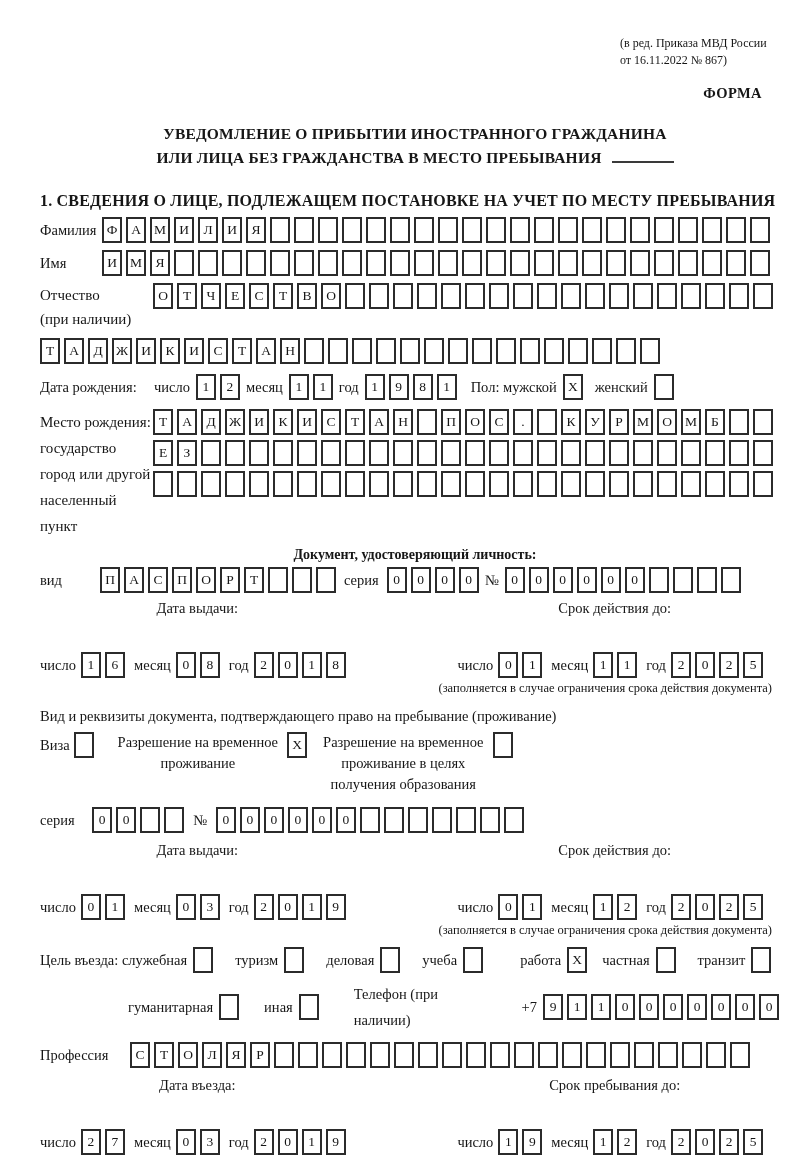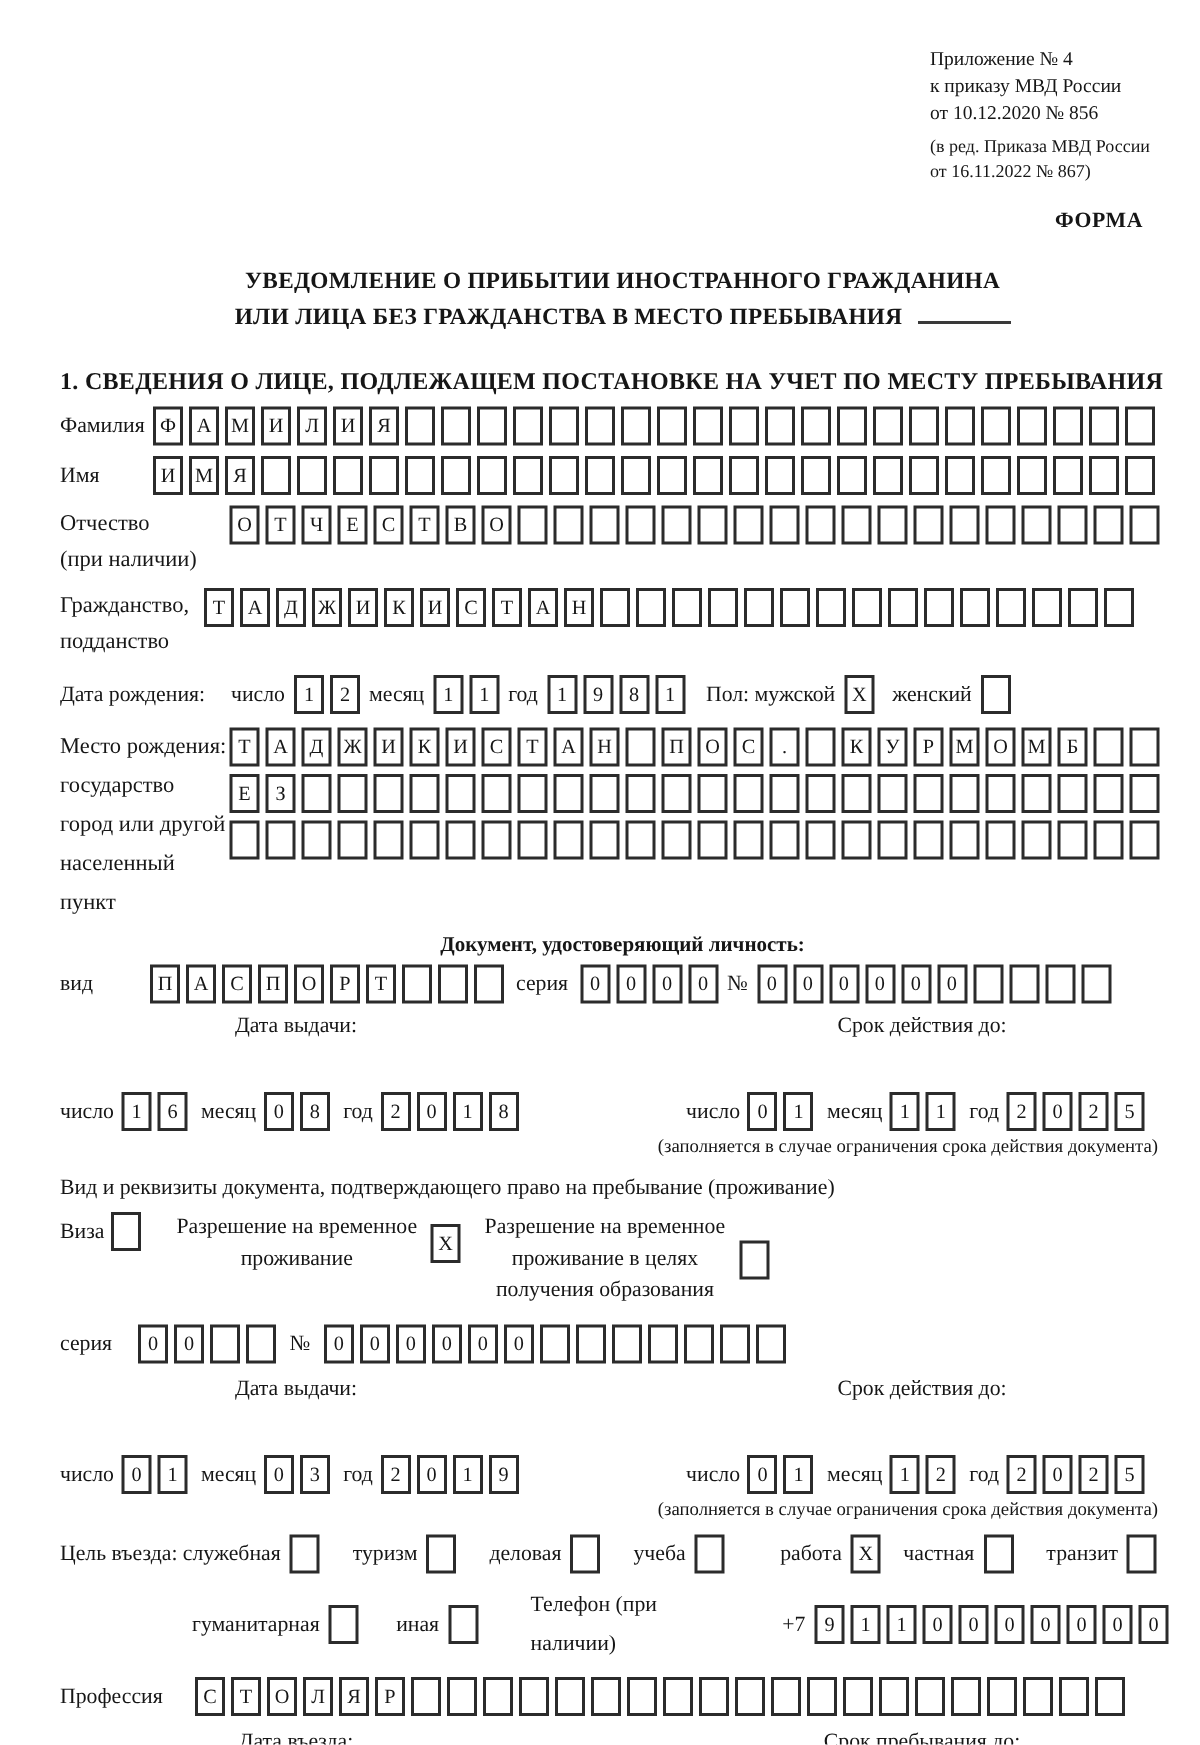--- a/index.html
+++ b/index.html
@@ -44,39 +44,34 @@
   .date-caption{text-align:center;font-size:14.5px;line-height:19px;}
   .date-line{display:flex;align-items:flex-start;margin-top:2px;}
   .date-line .inline-lbl{margin:0 5px 0 0;}
   .date-line .cells{margin-right:9px;}
   .validity-note{width:732px;text-align:right;font-size:12.5px;line-height:16px;margin-top:2px;}
 
   .para{font-size:14.5px;line-height:24px;margin-top:8px;}
 
   
   .opts{display:flex;align-items:flex-start;margin-top:4px;}
-  .opt{display:flex;align-items:center;}
+  .opt{display:flex;align-items:flex-start;}
   .opt .txt{font-size:14.5px;line-height:26px;margin-right:7px;}
   .opt .txt-c{font-size:14.5px;line-height:21px;text-align:center;margin-right:9px;}
   .opt .txt-c span{display:block;}
 
   .purpose{display:flex;align-items:center;margin-top:9px;}
   .purpose .txt{font-size:14.5px;line-height:26px;margin-right:6px;}
   .purpose .cells{margin-right:11px;}
 </style>
 </head>
 <body>
 
 <div class="page">
 
-  <div class="appendix">
-    <span>Приложение № 4</span>
-    <span>к приказу МВД России</span>
-    <span>от 10.12.2020 № 856</span>
-  </div>
   <div class="edition">
     <span>(в ред. Приказа МВД России</span>
     <span>от 16.11.2022 № 867)</span>
   </div>
   <div class="forma">ФОРМА</div>
 
   <div class="title">
     <div>УВЕДОМЛЕНИЕ О ПРИБЫТИИ ИНОСТРАННОГО ГРАЖДАНИНА</div>
     <div>
       <span>ИЛИ ЛИЦА БЕЗ ГРАЖДАНСТВА В МЕСТО ПРЕБЫВАНИЯ</span><span class="blank-line"></span>
@@ -182,24 +177,20 @@
         <span class="cell"></span>
         <span class="cell"></span>
         <span class="cell"></span>
         <span class="cell"></span>
         <span class="cell"></span>
         <span class="cell"></span>
       </div>
   </div>
 
   <div class="row">
-    <div class="lbl-multi" style="width:96px">
-      <span>Гражданство,</span>
-      <span>подданство</span>
-    </div>
     <div class="cells">
         <span class="cell">Т</span>
         <span class="cell">А</span>
         <span class="cell">Д</span>
         <span class="cell">Ж</span>
         <span class="cell">И</span>
         <span class="cell">К</span>
         <span class="cell">И</span>
         <span class="cell">С</span>
         <span class="cell">Т</span>

